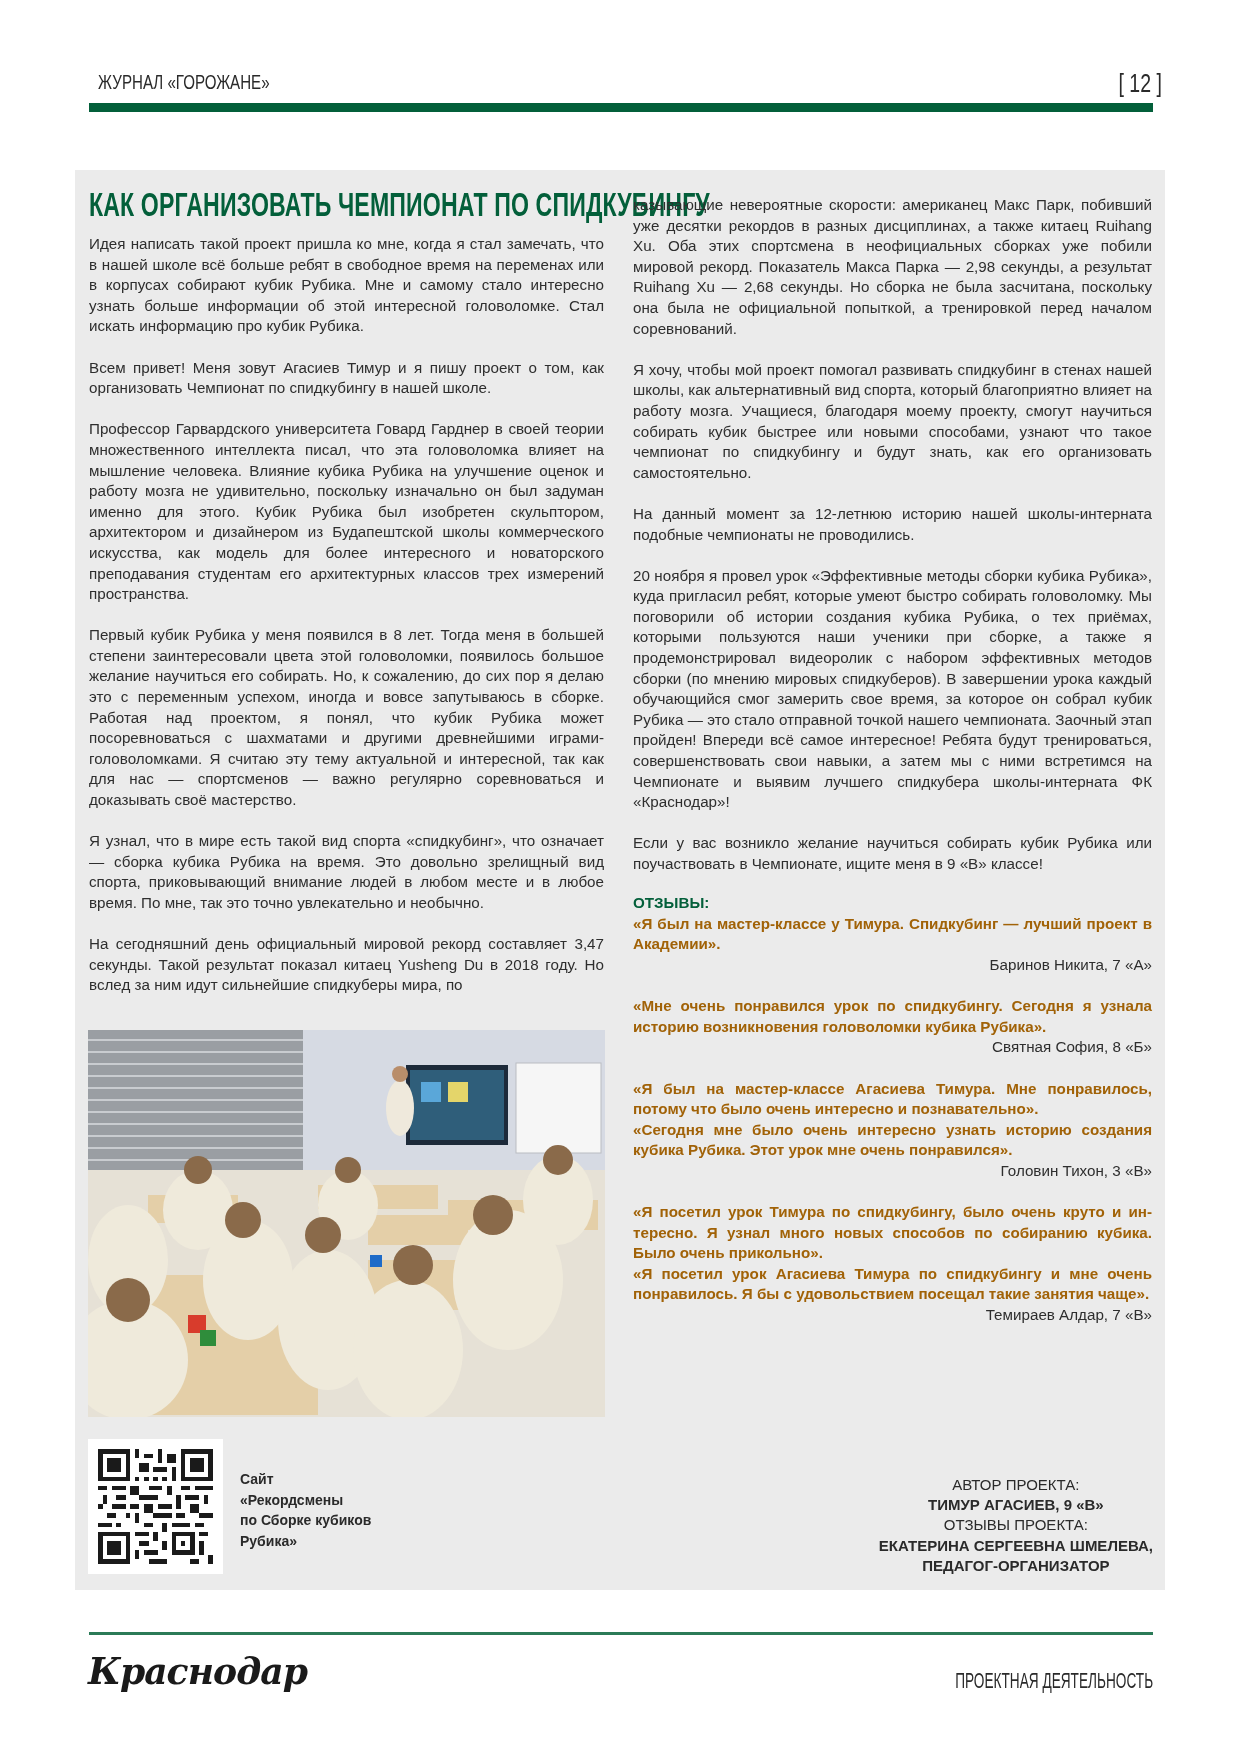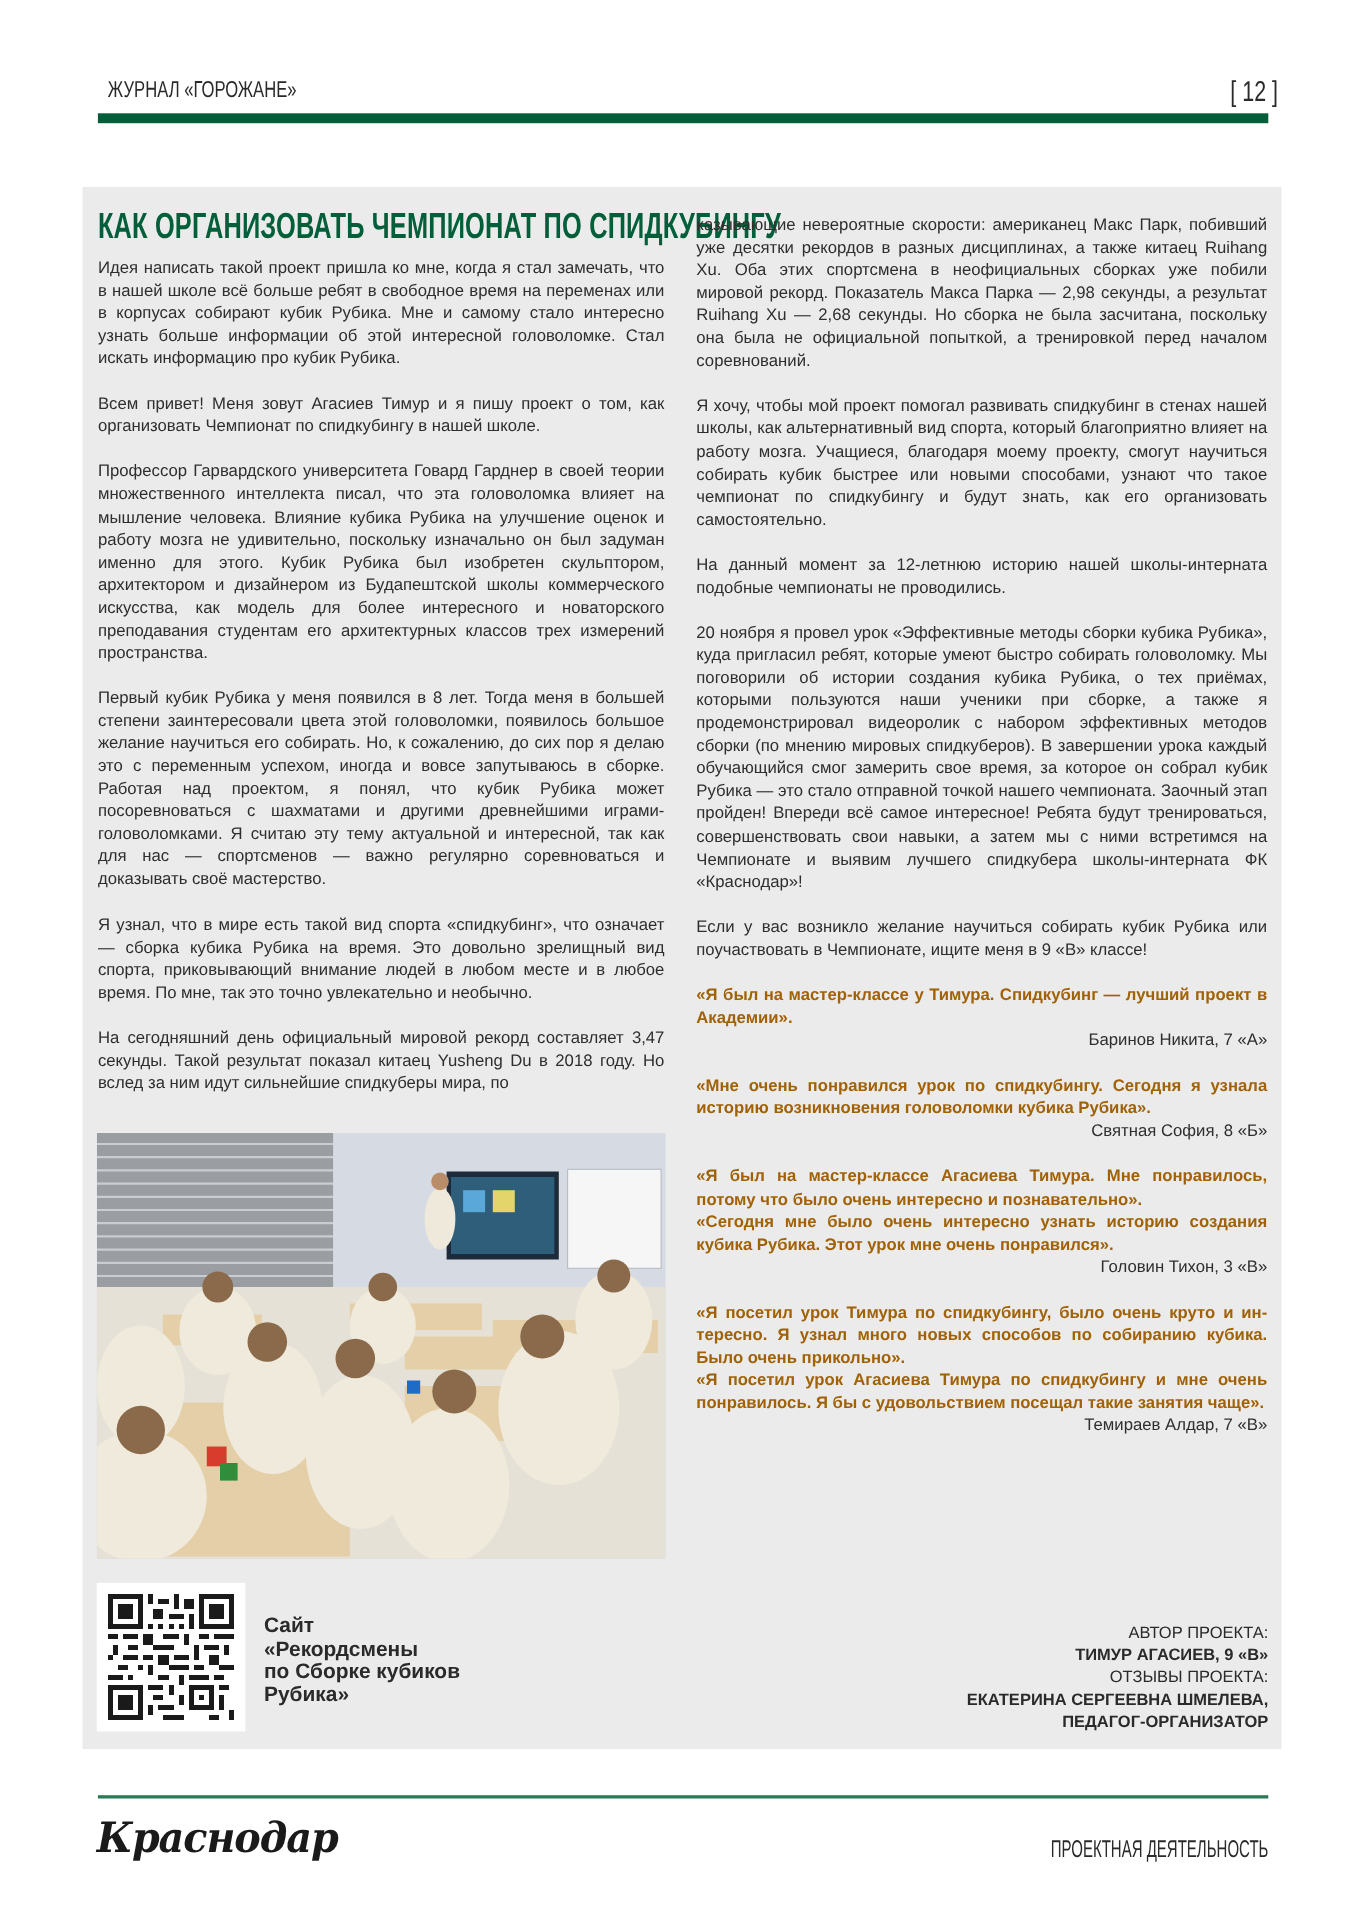--- a/index.html
+++ b/index.html
@@ -22,23 +22,23 @@
 
   .photo { position: absolute; left: 88px; top: 1030px; width: 517px; height: 387px; overflow: hidden; background: #d9dbe0; }
   .photo svg { width: 100%; height: 100%; display: block; }
 
   .reviews-heading { color: #035f3a; font-weight: bold; font-size: 15.2px; margin-top: -2px; }
   .review-quote { font-weight: bold; color: #a16207; }
   .review-author { text-align: right; margin-bottom: 20.6px; }
 
   .qr { position: absolute; left: 88px; top: 1439px; width: 135px; height: 135px; background: #ffffff; padding: 10px; }
   .qr svg { width: 100%; height: 100%; display: block; }
-  .qr-caption { position: absolute; left: 240px; top: 1469px; font-size: 19px; line-height: 20.5px; font-weight: bold; color: #2a2a2a; width: 180px; }
-
-  .credits { position: absolute; right: 88px; top: 1475px; text-align: right; font-size: 15px; line-height: 20.2px; color: #2a2a2a; margin-left: 10px; }
+  .qr-caption { position: absolute; left: 240px; top: 1469px; font-size: 14px; line-height: 20.5px; font-weight: bold; color: #2a2a2a; width: 180px; }
+
+  .credits { position: absolute; right: 88px; top: 1475px; text-align: center; font-size: 15px; line-height: 20.2px; color: #2a2a2a; margin-left: 10px; }
   .credits .lbl { font-weight: normal; }
   .credits .val { font-weight: bold; }
 
   .footer-line { position: absolute; left: 89px; top: 1632px; width: 1064px; height: 3px; background: #2b7a57; }
   .logo { position: absolute; left: 88px; top: 1648px; font-family: "DejaVu Serif", serif; font-style: italic; font-weight: bold; font-size: 38px; color: #1a1a1a; letter-spacing: -1px; transform: scaleX(0.95); transform-origin: left center; white-space: nowrap; }
   .section-name { position: absolute; right: 88px; top: 1668px; font-family: "Liberation Sans", sans-serif; font-size: 22px; color: #2a2a2a; transform: scaleX(0.62); transform-origin: right center; white-space: nowrap; }
 </style>
 </head>
 <body>
 
@@ -124,20 +124,21 @@
   </svg>
 </div>
 
 <div class="col col-right">
   <p>казывающие невероятные скорости: американец Макс Парк, по­бивший уже десятки рекордов в разных дисциплинах, а также китаец Ruihang Xu. Оба этих спортсмена в неофициальных сбор­ках уже побили мировой рекорд. Показатель Макса Парка — 2,98 секунды, а результат Ruihang Xu — 2,68 секунды. Но сборка не была засчитана, поскольку она была не официальной попыткой, а тренировкой перед началом соревнований.</p>
   <p>Я хочу, чтобы мой проект помогал развивать спидкубинг в сте­нах нашей школы, как альтернативный вид спорта, который бла­гоприятно влияет на работу мозга. Учащиеся, благодаря моему проекту, смогут научиться собирать кубик быстрее или новыми способами, узнают что такое чемпионат по спидкубингу и будут знать, как его организовать самостоятельно.</p>
   <p>На данный момент за 12-летнюю историю нашей школы-интерна­та подобные чемпионаты не проводились.</p>
   <p>20 ноября я провел урок «Эффективные методы сборки кубика Ру­бика», куда пригласил ребят, которые умеют быстро собирать голо­воломку. Мы поговорили об истории создания кубика Рубика, о тех приёмах, которыми пользуются наши ученики при сборке, а также я продемонстрировал видеоролик с набором эффективных мето­дов сборки (по мнению мировых спидкуберов). В завершении урока каждый обучающийся смог замерить свое время, за которое он со­брал кубик Рубика — это стало отправной точкой нашего чемпиона­та. Заочный этап пройден! Впереди всё самое интересное! Ребята будут тренироваться, совершенствовать свои навыки, а затем мы с ними встретимся на Чемпионате и выявим лучшего спидкубера школы-интерната ФК «Краснодар»!</p>
   <p>Если у вас возникло желание научиться собирать кубик Рубика или поучаствовать в Чемпионате, ищите меня в 9 «В» классе!</p>
 
+  <div class="reviews-heading">ОТЗЫВЫ:</div>
   <div>
     <div class="review-quote">«Я был на мастер-классе у Тимура. Спидкубинг — лучший про­ект в Академии».</div>
     <div class="review-author">Баринов Никита, 7 «А»</div>
   </div>
   <div>
     <div class="review-quote">«Мне очень понравился урок по спидкубингу. Сегодня я узнала историю возникновения головоломки кубика Рубика».</div>
     <div class="review-author">Святная София, 8 «Б»</div>
   </div>
   <div>
     <div class="review-quote">«Я был на мастер-классе Агасиева Тимура. Мне  понравилось, потому что было очень интересно и познавательно».</div>

